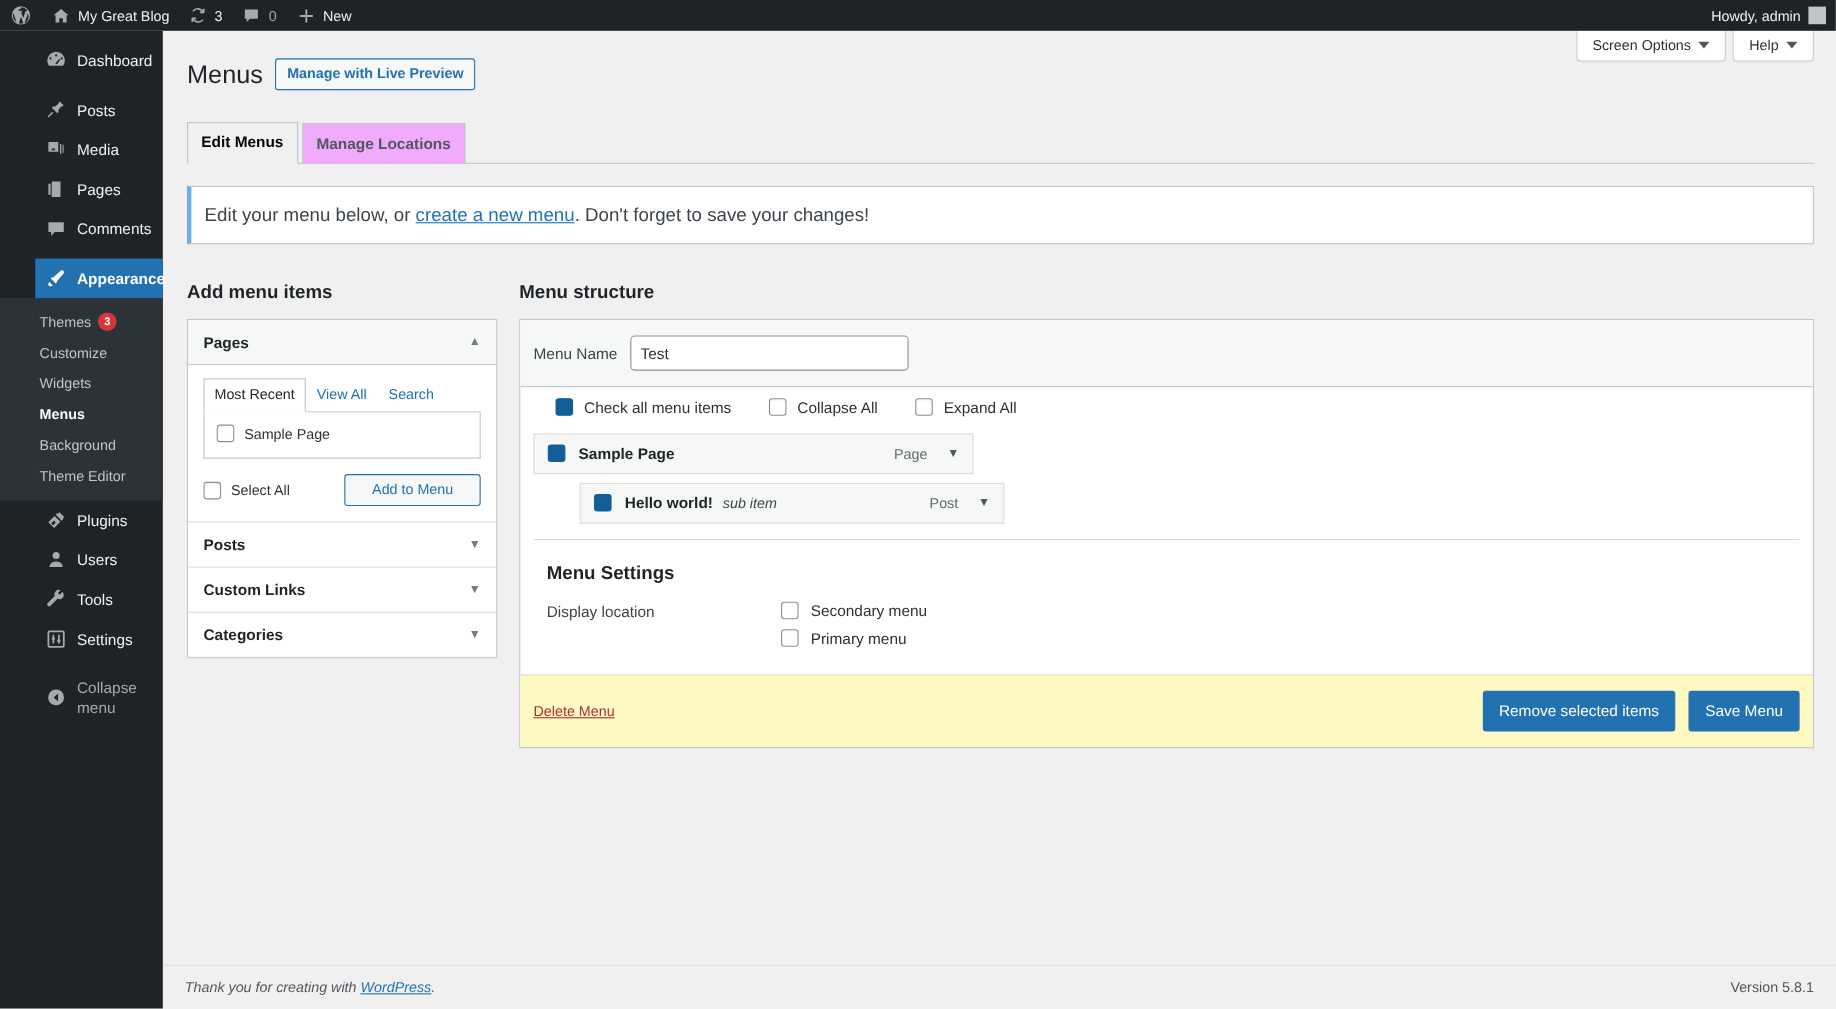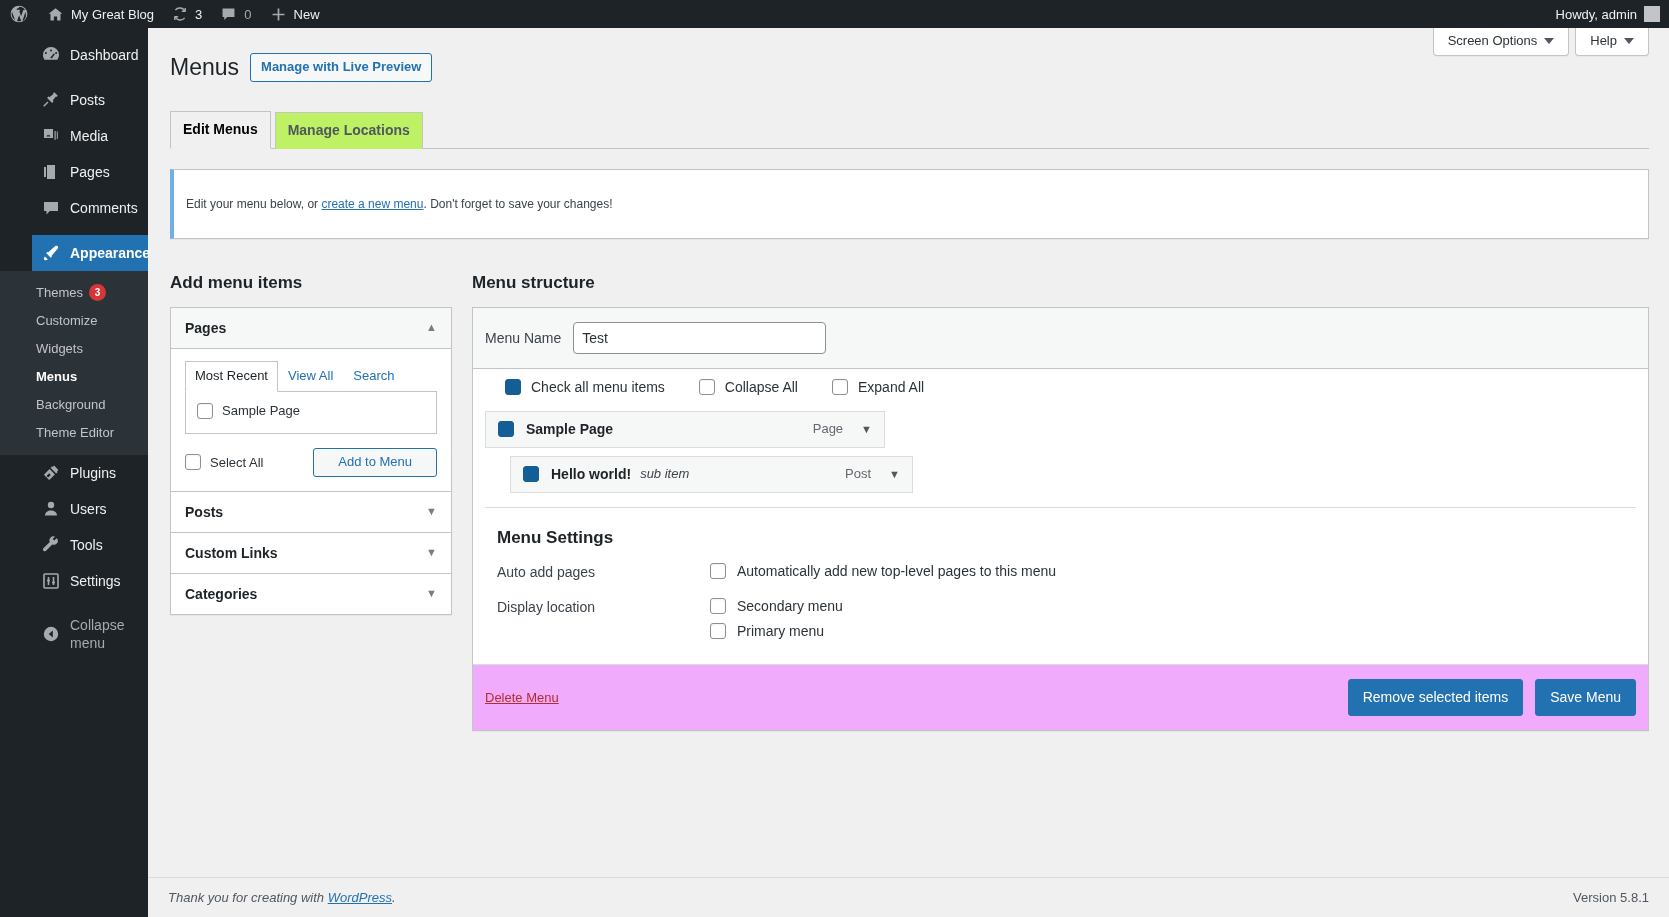--- a/index.html
+++ b/index.html
@@ -155,21 +155,21 @@
     border-bottom: 1px solid #c3c4c7;
     margin: 15px 0 0 0;
     padding-top: 9px;
     padding-left: 0;
     display: flex; align-items: flex-end;
     line-height: inherit;
   }
   .nav-tab {
     border: 1px solid #c3c4c7;
     border-bottom: none;
-    background: #bef264;
+    background: #f0abfc;
     color: #50575e;
     font-size: 14px; font-weight: 600;
     padding: 7px 12px 9px;
     margin: 0 4px -1px 0;
     line-height: 20px;
   }
   .nav-tab.active {
     background: #f0f0f1;
     border-bottom: 1px solid #f0f0f1;
     color: #000;
@@ -177,21 +177,21 @@
 
   
   .notice {
     background: #fff;
     border: 1px solid #c3c4c7;
     border-left: 4px solid #72aee6;
     box-shadow: 0 1px 1px rgba(0,0,0,.04);
     margin: 20px 0 15px;
     padding: 1px 12px;
   }
-  .notice p { margin: 24px 0; font-size: 12px; line-height: 1.5; color: #3c434a;}
+  .notice p { margin: 12px 0; font-size: 17px; line-height: 1.5; color: #3c434a;}
   a.link { color: #2271b1; text-decoration: underline; }
 
   
   .menu-columns { display: flex; gap: 0; align-items: flex-start; }
   .col-left { width: 282px; flex: 0 0 282px; }
   .col-right { flex: 1 1 auto; margin-left: 20px; }
 
   h2.col-head {
     font-size: 17px; font-weight: 600; color: #1d2327;
     margin: 17px 0 12px 0; line-height: 1.4; padding: 0;
@@ -310,37 +310,37 @@
   .bulk-row { display: flex; align-items: center; gap: 0; margin: 0 0 16px 20px; }
   .bulk-item { display: flex; align-items: center; gap: 10px; font-size: 14px; color: #2c3338; margin-right: 34px; }
 
   .menu-item-bar {
     border: 1px solid #dcdcde;
     background: #f6f7f7;
     padding: 9px 12px 10px 12px;
     display: flex; align-items: center;
     margin-bottom: 8px;
   }
-  .menu-item-bar.child { margin-left: 25px; }
+  .menu-item-bar.child { margin-left: 42px; }
   .mi-title { font-size: 14px; font-weight: 700; color: #1d2327; margin-left: 12px; }
   .mi-sub { font-size: 13px; font-style: italic; color: #3c434a; margin-left: 9px; font-weight: 400; }
   .mi-spacer { flex: 1 1 auto; }
   .mi-type { font-size: 13px; color: #646970; margin-right: 18px; }
   .mi-caret { color: #50575e; font-size: 11px; }
 
   .menu-settings-wrap { padding: 14px 12px 6px; border-top: 1px solid #dcdcde; margin: 14px 0 0; }
   h3.settings-head { font-size: 17px; font-weight: 600; color: #1d2327; margin: 4px 0 14px; line-height: 1.4; }
   .setting-row { display: flex; align-items: flex-start; margin-bottom: 10px; }
   .setting-label { width: 213px; flex: 0 0 213px; font-size: 14px; color: #3c434a; padding-top: 1px; }
   .setting-controls { flex: 1 1 auto; }
   .setting-cb { display: flex; align-items: center; gap: 11px; margin-bottom: 9px; font-size: 14px; color: #2c3338; }
 
   .menu-footer {
     border-top: 1px solid #dcdcde;
-    background: #f0abfc;
+    background: #fef9c3;
     padding: 14px 12px;
     display: flex; align-items: center;
   }
   .delete-link { color: #b32d2e; text-decoration: underline; font-size: 13px; }
   .footer-spacer { flex: 1 1 auto; }
   .btn-lg { font-size: 14px; padding: 8px 14px 9px; border-radius: 3px; line-height: 18px; }
 
   
   #wpfooter {
     position: absolute;
@@ -675,29 +675,20 @@
                 <span class="mi-sub">sub item</span>
                 <span class="mi-spacer"></span>
                 <span class="mi-type">Post</span>
                 <span class="mi-caret">▼</span>
               </div>
             </div>
 
             <div class="menu-settings-wrap">
               <h3 class="settings-head">Menu Settings</h3>
 
-              <div class="setting-row">
-                <div class="setting-label">Auto add pages</div>
-                <div class="setting-controls">
-                  <div class="setting-cb">
-                    <span class="cbox"></span>
-                    <span>Automatically add new top-level pages to this menu</span>
-                  </div>
-                </div>
-              </div>
 
               <div class="setting-row">
                 <div class="setting-label">Display location</div>
                 <div class="setting-controls">
                   <div class="setting-cb">
                     <span class="cbox"></span>
                     <span>Secondary menu</span>
                   </div>
                   <div class="setting-cb">
                     <span class="cbox"></span>

